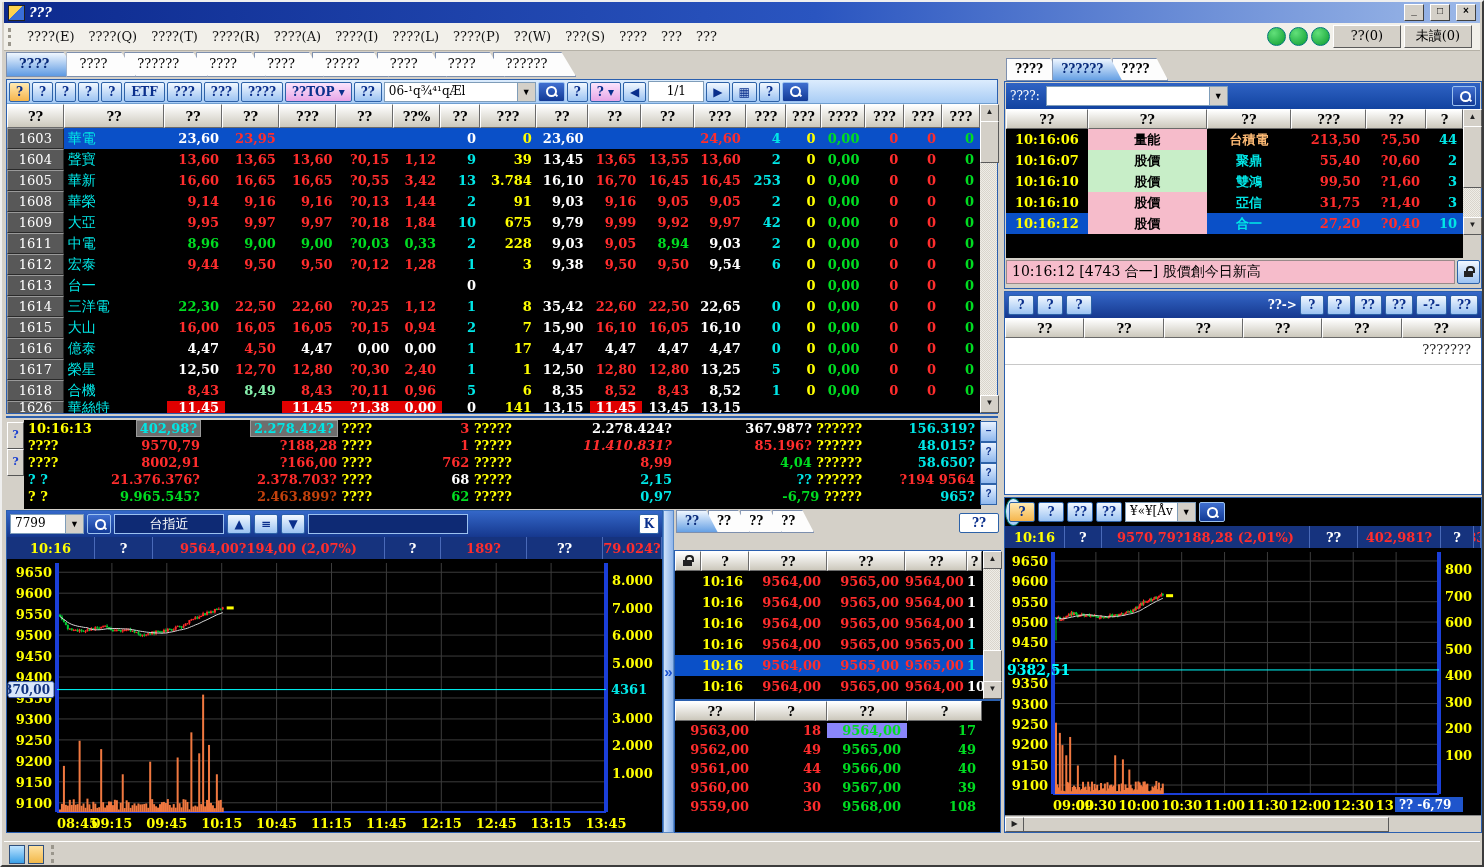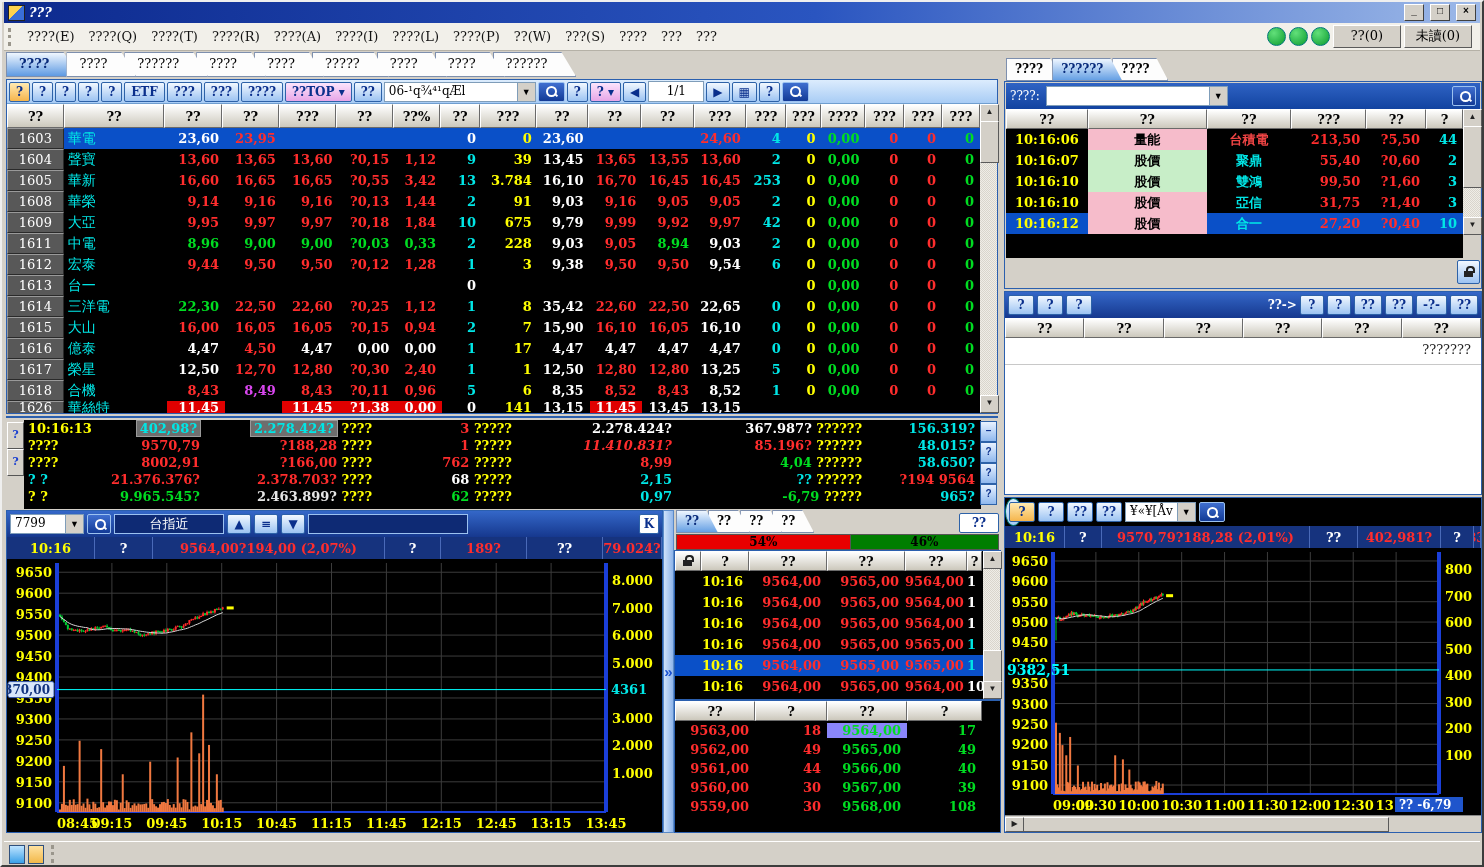--- a/index.html
+++ b/index.html
@@ -459,21 +459,21 @@
           <div class="q-cell" style="width: 35px; color: rgb(255, 255, 0);">0</div>
           <div class="q-cell" style="width: 44px; color: rgb(0, 221, 34);">0,00</div>
           <div class="q-cell" style="width: 39px; color: rgb(255, 45, 45);">0</div>
           <div class="q-cell" style="width: 38px; color: rgb(255, 45, 45);">0</div>
           <div class="q-cell" style="width: 38px; color: rgb(0, 221, 34);">0</div>
         </div>
         <div class="q-row">
           <div class="q-code" style="width: 57px;">1618</div>
           <div class="q-name" style="width: 100px;">合機</div>
           <div class="q-cell" style="width: 58px; color: rgb(255, 45, 45);">8,43</div>
-          <div class="q-cell" style="width: 57px; color: #d946ef;">8,49</div>
+          <div class="q-cell" style="width: 57px; color: #86efac;">8,49</div>
           <div class="q-cell" style="width: 57px; color: rgb(255, 45, 45);">8,43</div>
           <div class="q-cell" style="width: 57px; color: rgb(255, 45, 45);">?0,11</div>
           <div class="q-cell" style="width: 47px; color: rgb(255, 45, 45);">0,96</div>
           <div class="q-cell" style="width: 40px; color: rgb(0, 230, 230);">5</div>
           <div class="q-cell" style="width: 56px; color: rgb(255, 255, 0);">6</div>
           <div class="q-cell" style="width: 52px; color: rgb(255, 255, 255);">8,35</div>
           <div class="q-cell" style="width: 53px; color: rgb(255, 45, 45);">8,52</div>
           <div class="q-cell" style="width: 53px; color: rgb(255, 45, 45);">8,43</div>
           <div class="q-cell" style="width: 52px; color: rgb(255, 255, 255);">8,52</div>
           <div class="q-cell" style="width: 40px; color: rgb(0, 230, 230);">1</div>
@@ -548,21 +548,21 @@
           <div class="sum-cell" style="width: 96px;"><span style="color: rgb(255, 45, 45);">21.376.376?</span></div>
           <div class="sum-cell" style="width: 172px;"><span style="color: rgb(255, 45, 45);">2.378.703?</span><span style="color: rgb(255, 255, 0);"> ????</span></div>
           <div class="sum-cell" style="width: 140px;"><span style="color: rgb(255, 255, 255);">68</span><span style="color: rgb(255, 255, 0);"> ?????</span></div>
           <div class="sum-cell" style="width: 160px;"><span style="color: rgb(0, 230, 230);">2,15</span></div>
           <div class="sum-cell" style="width: 190px;"><span style="color: rgb(0, 230, 230);">??</span><span style="color: rgb(255, 255, 0);"> ??????</span></div>
           <div class="sum-cell" style="width: 113px;"><span style="color: rgb(255, 45, 45);">?194 9564</span></div>
         </div>
         <div class="sum-row">
           <div class="sum-cell" style="width: 84px; text-align: left; padding-left: 4px; color: rgb(255, 255, 0);">? ?</div>
           <div class="sum-cell" style="width: 96px;"><span style="color: rgb(0, 221, 34);">9.965.545?</span></div>
-          <div class="sum-cell" style="width: 172px;"><span style="color: #e5e5e5;">2.463.899?</span><span style="color: rgb(255, 255, 0);"> ????</span></div>
+          <div class="sum-cell" style="width: 172px;"><span style="color: #c2410c;">2.463.899?</span><span style="color: rgb(255, 255, 0);"> ????</span></div>
           <div class="sum-cell" style="width: 140px;"><span style="color: rgb(0, 221, 34);">62</span><span style="color: rgb(255, 255, 0);"> ?????</span></div>
           <div class="sum-cell" style="width: 160px;"><span style="color: rgb(0, 230, 230);">0,97</span></div>
           <div class="sum-cell" style="width: 190px;"><span style="color: rgb(0, 221, 34);">-6,79</span><span style="color: rgb(255, 255, 0);"> ?????</span></div>
           <div class="sum-cell" style="width: 113px;"><span style="color: rgb(0, 230, 230);">965?</span></div>
         </div>
       </div>
       <div class="sum-btn" style="top: 3px;">–</div>
       <div class="sum-btn" style="top: 24px;">?</div>
       <div class="sum-btn" style="top: 45px;">?</div>
       <div class="sum-btn" style="top: 66px;">?</div>
@@ -917,24 +917,20 @@
     </div>
 
   <div style="position:absolute;left:672px;top:508px;width:327px;height:323px;">
     <div id="mid-tabs" style="display:flex;align-items:flex-end;height:23px;padding-left:2px;">
         <div class="stab active" style="z-index: 5;">??</div>
         <div class="stab" style="z-index: 3;">??</div>
         <div class="stab" style="z-index: 2;">??</div>
         <div class="stab" style="z-index: 1;">??</div>
         <div class="tbtn" style="margin-left: auto; margin-right: 2px; width: 40px; height: 20px; background: rgb(255, 255, 255);">??</div>
       </div>
-    <div class="pctbar" id="pctbar" style="left:2px;right:2px;top:24px;">
-        <div style="width: 54%; background: rgb(232, 0, 0); color: rgb(0, 0, 0); text-align: center; border: 1px solid rgb(85, 85, 85);">54%</div>
-        <div style="width: 46%; background: rgb(0, 126, 0); color: rgb(0, 0, 0); text-align: center; border-top: 1px solid rgb(85, 85, 85); border-right: 1px solid rgb(85, 85, 85); border-bottom: 1px solid rgb(85, 85, 85); border-image: initial; border-left: none;">46%</div>
-      </div>
     <div class="bluepanel" style="left:0px;top:40px;width:327px;height:150px;background:#000;">
       <div id="trades-head">
           <div class="q-head" style="height: 20px;">
             <div class="q-hcell" style="width: 26px;">
               <span class="icon-lock"></span>
             </div>
             <div class="q-hcell" style="width: 48px;">?</div>
             <div class="q-hcell" style="width: 78px;">??</div>
             <div class="q-hcell" style="width: 78px;">??</div>
             <div class="q-hcell" style="width: 62px;">??</div>
@@ -1056,21 +1052,21 @@
           <div class="q-hcell" style="width: 82px;">??</div>
           <div class="q-hcell" style="width: 120px;">??</div>
           <div class="q-hcell" style="width: 84px;">??</div>
           <div class="q-hcell" style="width: 76px;">???</div>
           <div class="q-hcell" style="width: 60px;">??</div>
           <div class="q-hcell" style="width: 37px;">?</div>
         </div>
         <div class="a-row">
           <div class="a-cell" style="width: 82px; color: rgb(255, 255, 0);">10:16:06</div>
           <div class="a-cell" style="width: 120px; background: rgb(246, 188, 203); color: rgb(0, 0, 0);">量能</div>
-          <div class="a-cell" style="width: 84px; color: #ef4444;">台積電</div>
+          <div class="a-cell" style="width: 84px; color: #fdba74;">台積電</div>
           <div class="a-cell tcell" style="width: 76px; color: rgb(255, 45, 45); justify-content: flex-end;">213,50</div>
           <div class="a-cell tcell" style="width: 60px; color: rgb(255, 45, 45); justify-content: flex-end;">?5,50</div>
           <div class="a-cell tcell" style="width: 37px; color: rgb(0, 230, 230); justify-content: flex-end;">44</div>
         </div>
         <div class="a-row">
           <div class="a-cell" style="width: 82px; color: rgb(255, 255, 0);">10:16:07</div>
           <div class="a-cell" style="width: 120px; background: rgb(200, 238, 200); color: rgb(0, 0, 0);">股價</div>
           <div class="a-cell" style="width: 84px; color: rgb(0, 230, 230);">聚鼎</div>
           <div class="a-cell tcell" style="width: 76px; color: rgb(255, 45, 45); justify-content: flex-end;">55,40</div>
           <div class="a-cell tcell" style="width: 60px; color: rgb(255, 45, 45); justify-content: flex-end;">?0,60</div>
@@ -1100,20 +1096,23 @@
           <div class="a-cell tcell" style="width: 60px; color: rgb(255, 45, 45); justify-content: flex-end;">?0,40</div>
           <div class="a-cell tcell" style="width: 37px; color: rgb(0, 230, 230); justify-content: flex-end;">10</div>
         </div>
       </div>
     <div class="vscroll" id="a-scroll" style="right:1px;top:27px;height:126px;">
         <div class="sbtn" style="top: 0px;">▲</div>
         <div class="sthumb" style="top: 17px; height: 60px;"></div>
         <div class="sbtn" style="bottom: 0px;">▼</div>
       </div>
     <div style="position:absolute;left:1px;right:18px;top:153px;height:23px;background:#000;"></div>
+    <div class="statuspink" style="top:178px;">
+        <span>10:16:12 [4743 合一] 股價創今日新高</span>
+      </div>
     <div class="tbtn" style="position:absolute;right:1px;top:178px;width:23px;height:24px;">
         <span class="icon-lock"></span>
       </div>
   </div>
 
   <div class="bluepanel" style="left:1002px;top:289px;width:478px;height:204px;background:#fff;">
     <div class="chartbar" id="watch-bar" style="height:26px;">
         <div class="tbtn" style="width: 26px;">?</div>
         <div class="tbtn" style="width: 26px;">?</div>
         <div class="tbtn" style="width: 26px;">?</div>

